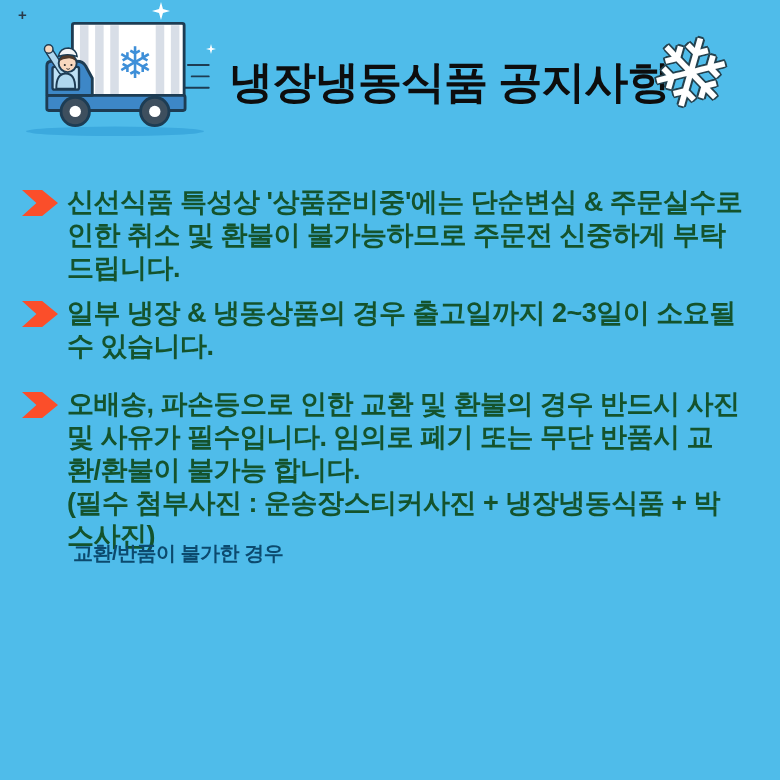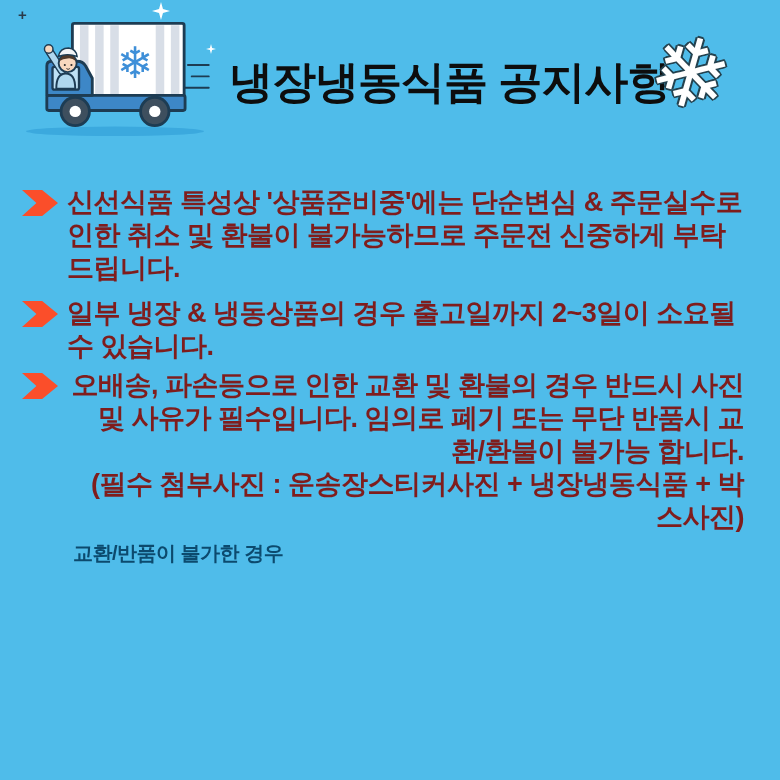--- a/index.html
+++ b/index.html
@@ -40,26 +40,26 @@
   .row{
     position:absolute;left:22px;display:flex;align-items:flex-start;
     width:722px;
   }
   .arrow{
     flex:none;width:36px;height:26px;margin:4px 9px 0 0;
     background:#FB4E2A;
     clip-path:polygon(0% 0%,56% 0%,100% 50%,56% 100%,0% 100%,40% 50%);
   }
   .txt{
-    font-size:27px;font-weight:700;line-height:33px;color:#7f1d1d;
+    font-size:27px;font-weight:700;line-height:33px;color:#14532d;
     letter-spacing:-0.5px;max-width:690px;
   }
   .row-1{top:186px;}
   .row-2{top:297px;}
-  .row-3{top:369px;text-align:right;}
+  .row-3{top:388px;}
   .row-4{top:583px;}
   .row-5{top:640px;}
   .section-heading{
     position:absolute;left:57px;top:524px;margin:16px;
     font-size:20px;font-weight:700;letter-spacing:-0.5px;
     color:#0c4a6e;white-space:nowrap;
   }
 </style>
 </head>
 <body>

